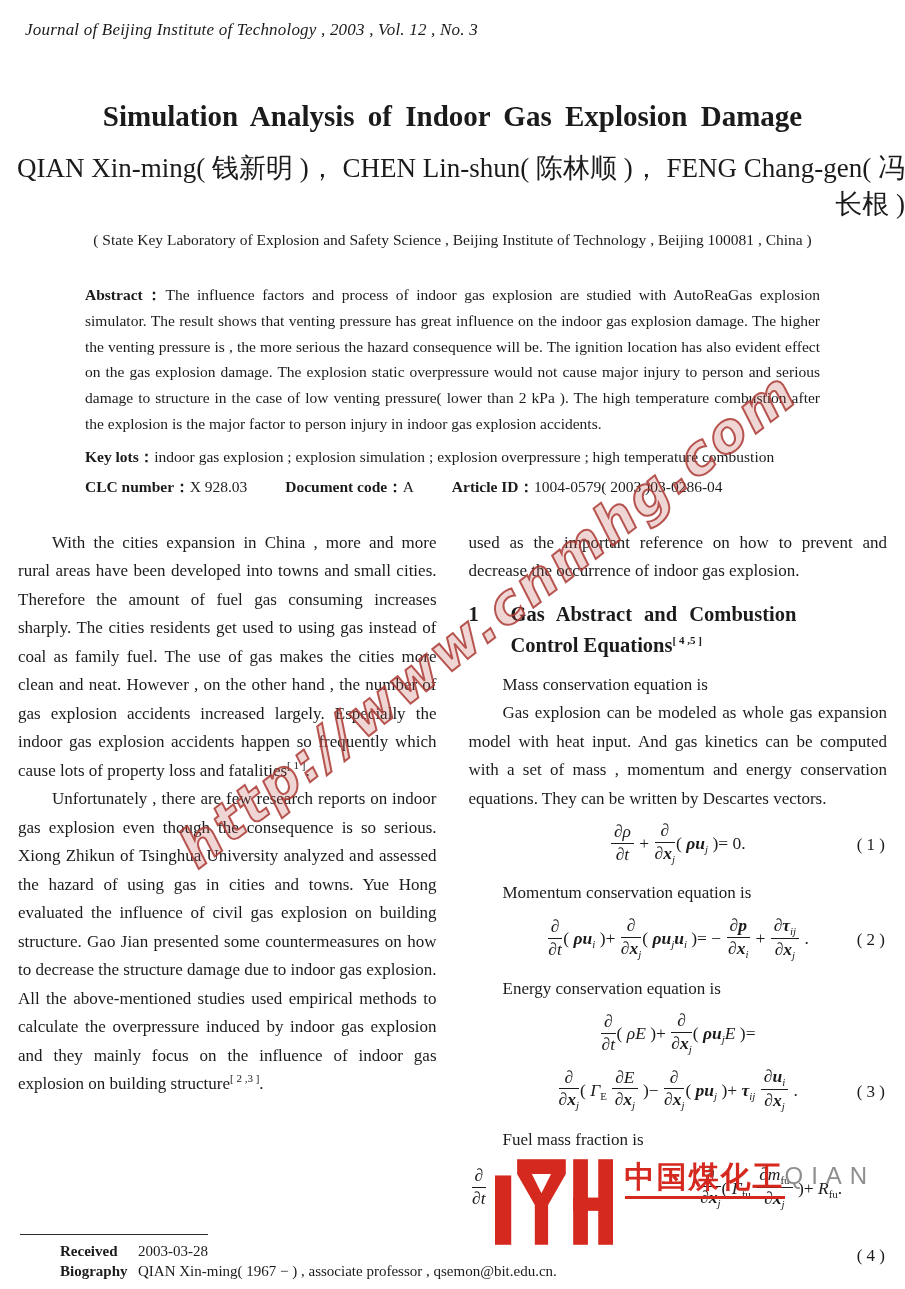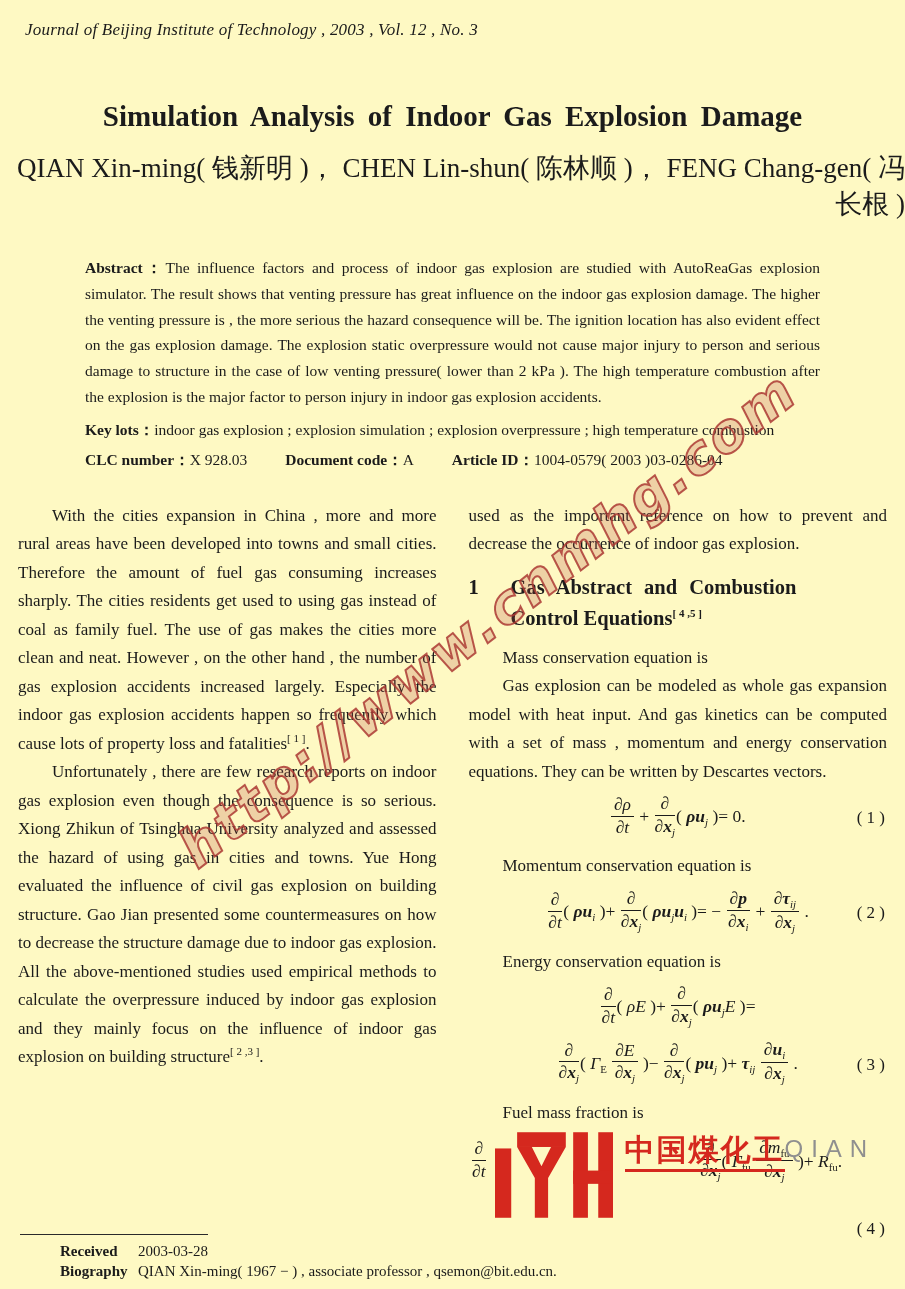--- a/index.html
+++ b/index.html
@@ -1,16 +1,16 @@
 <!DOCTYPE html>
 <html><head>
 <meta charset="utf-8">
 <style>
   html,body{margin:0;padding:0;background:#e8e8e8;}
-  .page{position:relative;width:905px;height:1289px;margin:0 auto;background:#fef9c3;
+  .page{position:relative;width:905px;height:1289px;margin:0 auto;background:#ffffff;
         color:#1b1b1b;font-family:"Liberation Serif",serif;overflow:hidden;box-sizing:border-box;
         padding-top:20px;}
   .journal-line{margin-left:25px;font-style:italic;font-size:17px;letter-spacing:0.2px;}
   .paper-title{margin:60px 30px 0;text-align:center;font-size:29px;font-weight:bold;word-spacing:6px;}
   .authors-line{margin-top:17px;text-align:right;font-size:27px;}
   .affiliation-line{margin-top:9px;text-align:center;font-size:15.5px;}
   .abstract-block{margin:33px 85px 0;font-size:15.5px;line-height:25.8px;text-align:justify;}
   .kw-line{margin:8px 85px 0;font-size:15.5px;line-height:24px;}
   .clc-line{margin:6px 85px 0;font-size:15.5px;line-height:24px;}
   .clc-line .group{margin-right:34px;white-space:nowrap;}
@@ -53,20 +53,21 @@
 <body>
 
 <div class="page">
 
   <div class="journal-line">Journal of Beijing Institute of Technology , 2003 , Vol. 12 , No. 3</div>
 
   <h1 class="paper-title">Simulation Analysis of Indoor Gas Explosion Damage</h1>
 
   <div class="authors-line">QIAN Xin-ming( 钱新明 )，  CHEN Lin-shun( 陈林顺 )，  FENG Chang-gen( 冯长根 )</div>
 
+  <div class="affiliation-line">( State Key Laboratory of Explosion and Safety Science , Beijing Institute of Technology , Beijing  100081 , China )</div>
 
   <div class="abstract-block"><b class="lbl">Abstract：</b><span>The influence factors and process of indoor gas explosion are studied with AutoReaGas explosion simulator. The result shows that venting pressure has great influence on the indoor gas explosion damage. The higher the venting pressure is , the more serious the hazard consequence will be. The ignition location has also evident effect on the gas explosion damage. The explosion static overpressure would not cause major injury to person and serious damage to structure in the case of low venting pressure( lower than 2 kPa ). The high temperature combustion after the explosion is the major factor to person injury in indoor gas explosion accidents.</span></div>
 
   <div class="kw-line"><b class="lbl">Key lots：</b><span>indoor gas explosion ; explosion simulation ; explosion overpressure ; high temperature combustion</span></div>
 
   <div class="clc-line">
     <span class="group"><b class="lbl">CLC number：</b><span>X 928.03</span></span>
     <span class="group"><b class="lbl">Document code：</b><span>A</span></span>
     <span class="group"><b class="lbl">Article ID：</b><span>1004-0579( 2003 )03-0286-04</span></span>
   </div>

